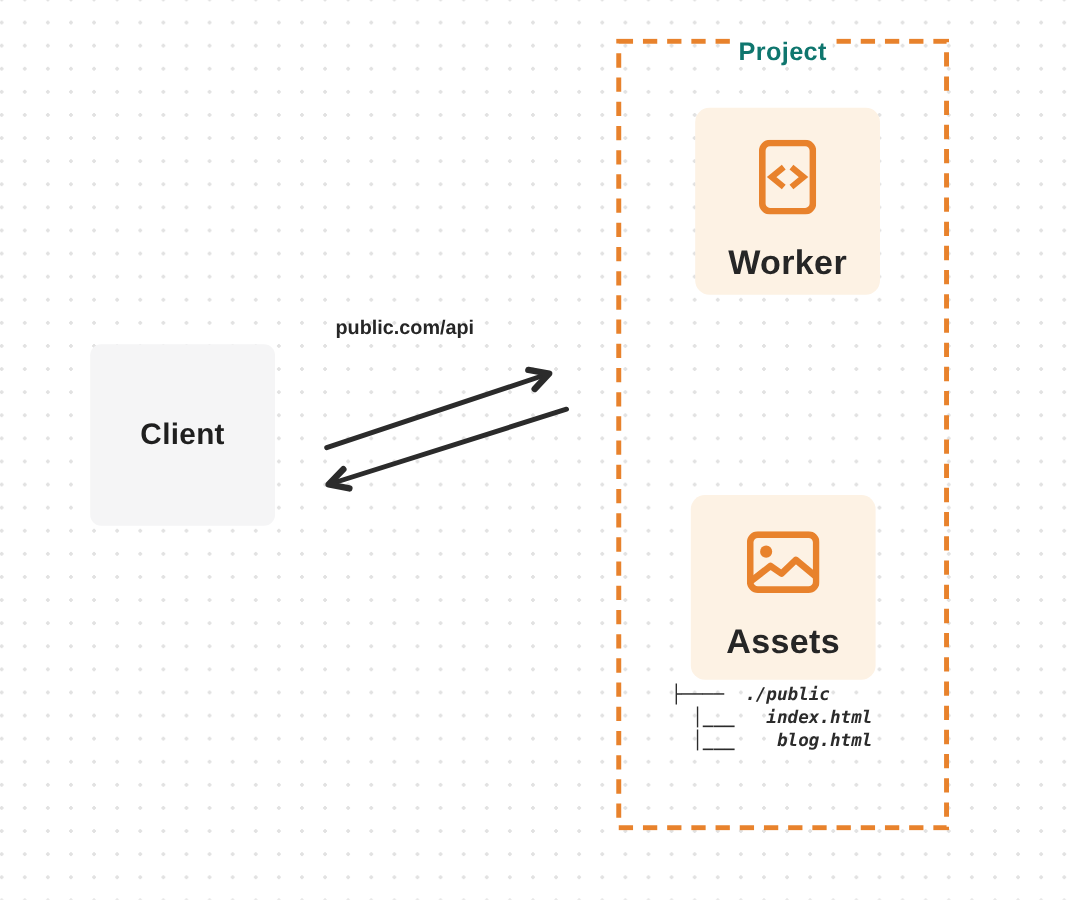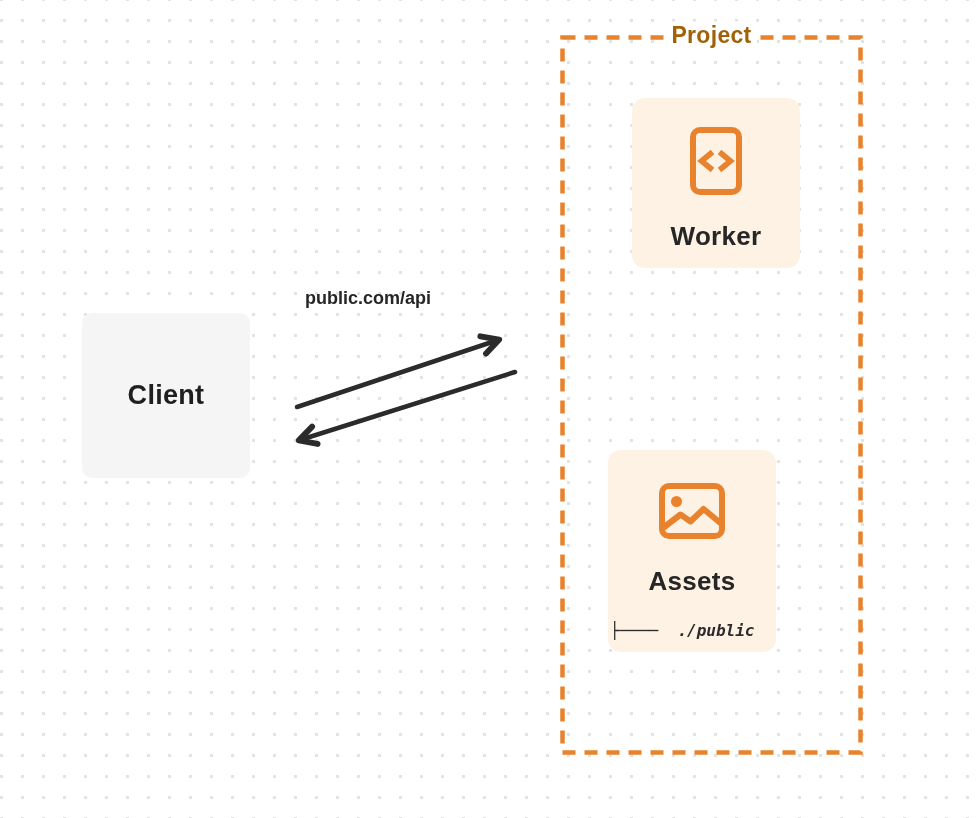--- a/index.html
+++ b/index.html
@@ -65,56 +65,56 @@
     height: 720px;
   }
   .project-border-svg {
     position: absolute;
     left: 0;
     top: 0;
   }
   .project-label {
     position: absolute;
     left: 50%;
-    top: 0;
+    top: 12px;
     transform: translate(-50%, -50%);
     background: #FFFFFF;
     padding: 0 5px;
     font-size: 23px;
     font-weight: bold;
-    color: #a16207;
+    color: #0f766e;
     letter-spacing: 0.3px;
     white-space: nowrap;
   }
 
   
   .card {
     position: absolute;
     background: #FDF2E4;
     border-radius: 13px;
     display: flex;
     flex-direction: column;
     align-items: center;
   }
   .worker-card {
     left: 632px;
     top: 98px;
     width: 168px;
     height: 170px;
   }
   .assets-card {
-    left: 608px;
+    left: 628px;
     top: 450px;
     width: 168px;
-    height: 202px;
+    height: 168px;
   }
   .worker-card .card-icon { margin-top: 29px; }
   .assets-card .card-icon { margin-top: 33px; }
   .card-label {
-    font-size: 26px;
+    font-size: 31px;
     font-weight: bold;
     color: #262626;
     letter-spacing: 0.3px;
   }
   .worker-card .card-label { margin-top: 26px; }
   .assets-card .card-label { margin-top: 27px; }
 
   
   .file-tree {
     position: absolute;
@@ -172,15 +172,17 @@
     <svg class="card-icon" width="66" height="56" viewBox="0 0 66 56">
       <rect x="3" y="3" width="60" height="50" rx="7" fill="none" stroke="#E8822C" stroke-width="6"></rect>
       <circle cx="17.5" cy="18.5" r="5.5" fill="#E8822C"></circle>
       <path d="M4,45 L21.5,31.5 L31.5,38.5 L44.5,26 L62,40.5" fill="none" stroke="#E8822C" stroke-width="6" stroke-linejoin="round"></path>
     </svg>
     <span class="card-label">Assets</span>
   </div>
 
   <div class="file-tree">
     <div class="tree-line">├────  ./public</div>
+    <div class="tree-line">  │___   index.html</div>
+    <div class="tree-line">  │___    blog.html</div>
   </div>
 
 </div>
 
 </body></html>

